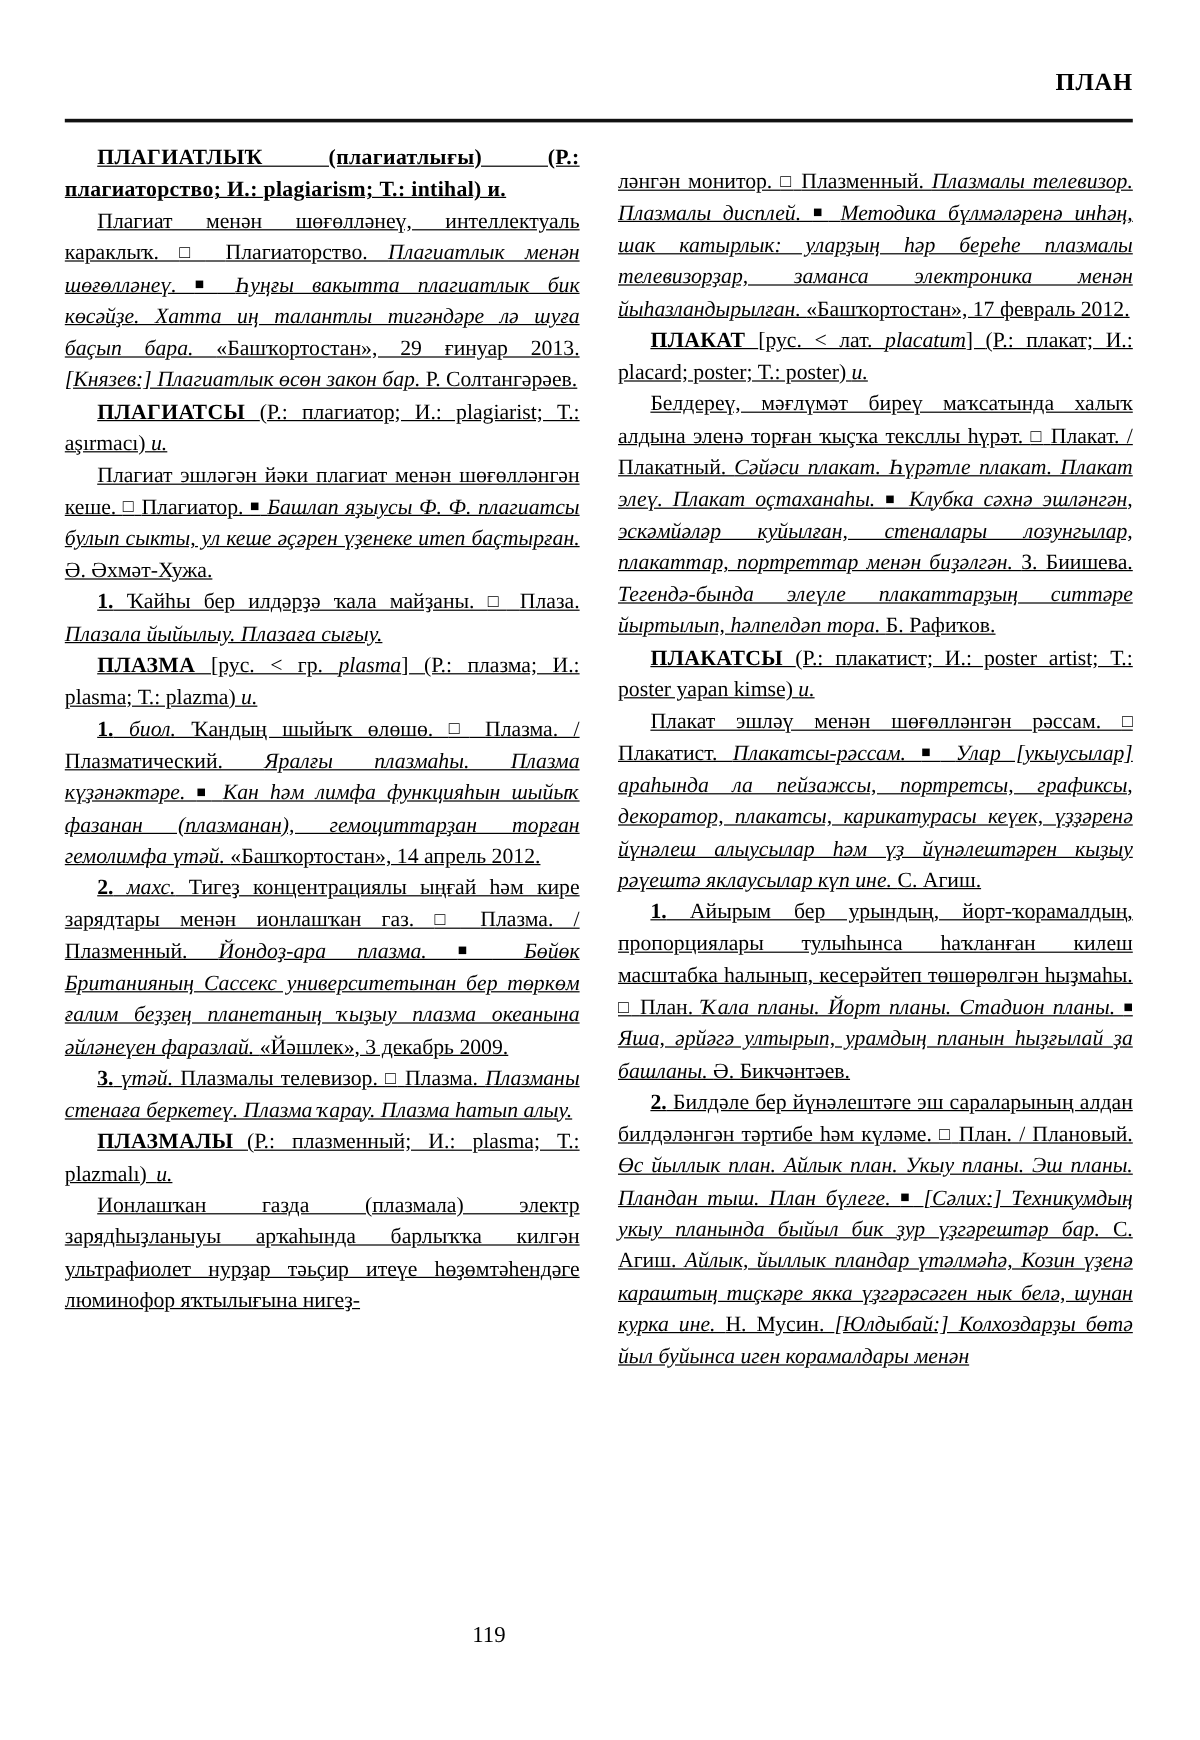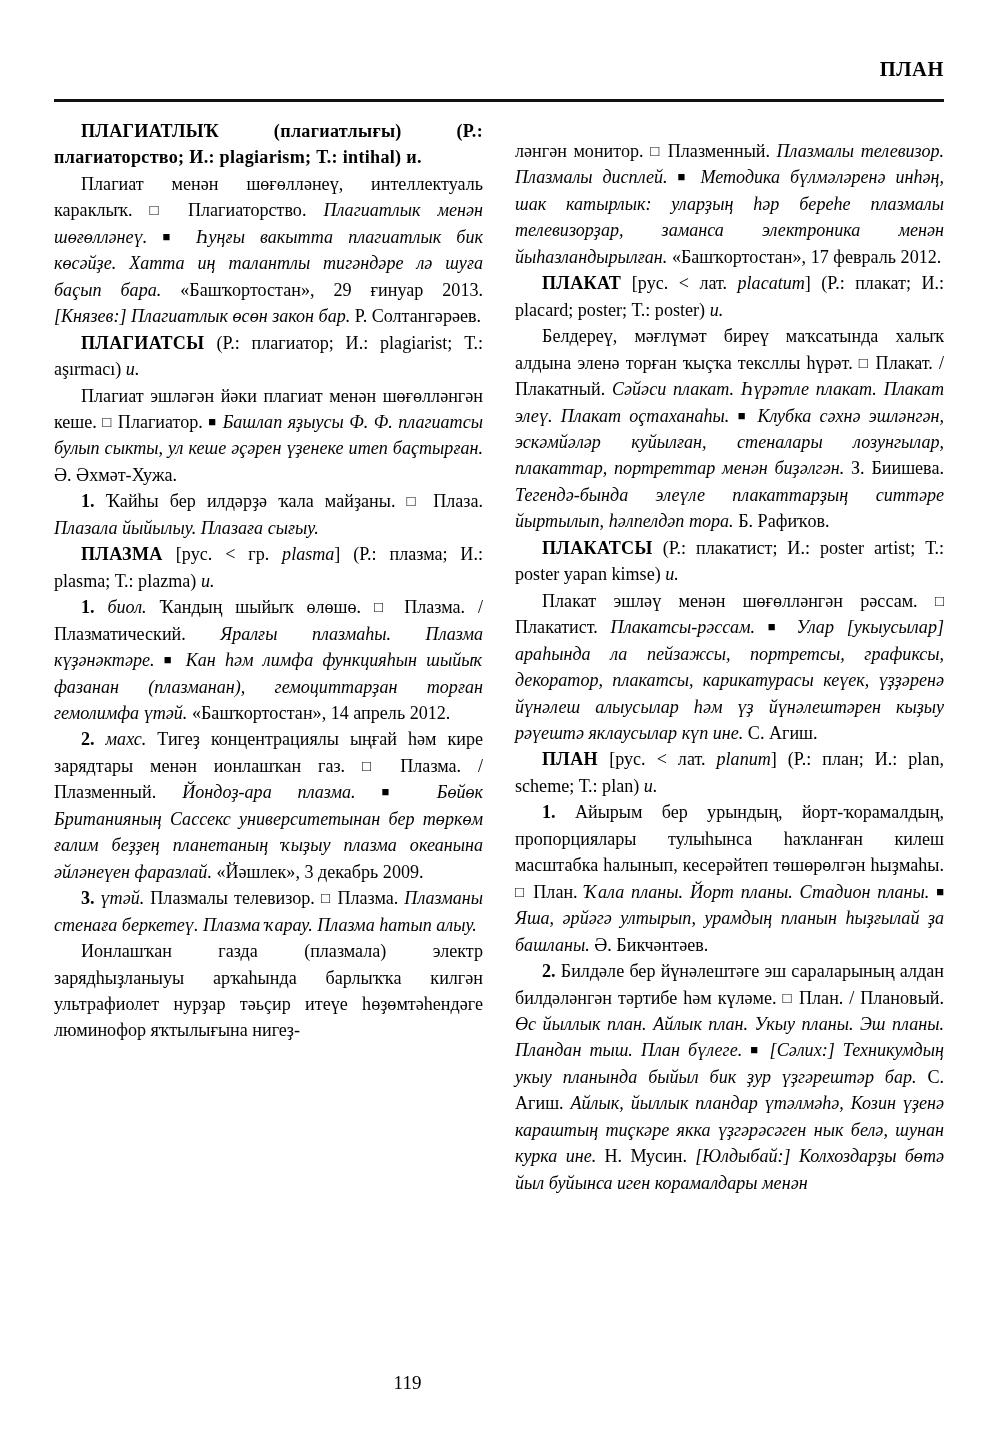--- a/index.html
+++ b/index.html
@@ -52,20 +52,21 @@
     display: flex;
     gap: 32px;
   }
   .col {
     width: 429px;
     font-size: 18.1px;
     line-height: 26.45px;
     text-align: justify;
     text-justify: inter-word;
     hyphens: none;
+    text-decoration: underline;
   }
   .col p {
     margin: 0;
     text-indent: 0;
   }
   
   p.entry {
     text-indent: 27px;
   }
   p.cont {
@@ -105,21 +106,20 @@
     top: -2px;
   }
   
   .folio {
     position: absolute;
     left: 0;
     top: 1352px;
     width: 815px;
     text-align: center;
     font-size: 19px;
-    margin-top: 20px;
   }
   
   .wide { word-spacing: 0.18em; }
 </style>
 </head>
 <body>
 
 <div class="page">
 
   <div class="runhead">ПЛАН</div>
@@ -142,38 +142,38 @@
 
 
       <p class="entry"><b class="hw">ПЛАЗМА </b><span>[рус. &lt; гр. </span><i>plasma</i><span>] </span><span>(Р.: плазма; И.: plasma; Т.: plazma) </span><i>и.</i></p>
 
       <p class="sense"><span class="num">1.</span><i> биол.</i><span> Ҡандың шыйыҡ өлөшө. </span><span class="sq">□</span> <span>Плазма. / Плазматический. </span><i>Яралғы плазмаһы. Плазма күҙәнәктәре. </i><span class="sqf">■</span> <i>Кан һәм лимфа функцияһын шыйыҡ фазанан (плазманан), гемоциттарҙан торған гемолимфа үтәй. </i><span>«Башҡортостан», 14 апрель 2012.</span></p>
 
       <p class="sense"><span class="num">2.</span><i> махс.</i><span> Тигеҙ концентрациялы ыңғай һәм кире зарядтары менән ионлашҡан газ. </span><span class="sq">□</span> <span>Плазма. / Плазменный. </span><i>Йондоҙ-ара плазма. </i><span class="sqf">■</span> <i>Бөйөк Британияның Сассекс университетынан бер төркөм ғалим беҙҙең планетаның ҡыҙыу плазма океанына әйләнеүен фаразлай. </i><span>«Йәшлек», 3 декабрь 2009.</span></p>
 
       <p class="sense"><span class="num">3.</span><i> үтәй.</i><span> Плазмалы телевизор. </span><span class="sq">□</span> <span>Плазма. </span><i>Плазманы стенаға беркетеү. Плазма ҡарау. Плазма һатып алыу.</i></p>
 
+      <p class="entry"><b class="hw">ПЛАЗМАЛЫ </b><span class="wide">(Р.: плазменный; И.: plasma; Т.: plazmalı) </span><i>и.</i></p>
 
       <p class="sense"><span>Ионлашҡан газда (плазмала) электр зарядһыҙланыуы арҡаһында барлыҡҡа килгән ультрафиолет нурҙар тәьçир итеүе һөҙөмтәһендәге люминофор яҡтылығына нигеҙ-</span></p>
 
     </div>
 
     <div class="col" id="right-col">
 
       <p class="cont"><span>ләнгән монитор. </span><span class="sq">□</span> <span>Плазменный. </span><i>Плазмалы телевизор. Плазмалы дисплей. </i><span class="sqf">■</span> <i>Методика бүлмәләренә инһәң, шак катырлык: уларҙың һәр береһе плазмалы телевизорҙар, заманса электроника менән йыһазландырылған. </i><span>«Башҡортостан», 17 февраль 2012.</span></p>
 
       <p class="entry"><b class="hw">ПЛАКАТ </b><span>[рус. &lt; лат. </span><i>placatum</i><span>] </span><span>(Р.: плакат; И.: placard; poster; Т.: poster) </span><i>и.</i></p>
 
       <p class="sense"><span>Белдереү, мәғлүмәт биреү маҡсатында халыҡ алдына эленә торған ҡыçҡа тексллы һүрәт. </span><span class="sq">□</span> <span>Плакат. / Плакатный. </span><i>Сәйәси плакат. Һүрәтле плакат. Плакат элеү. Плакат оçтаханаһы. </i><span class="sqf">■</span> <i>Клубка сәхнә эшләнгән, эскәмйәләр куйылған, стеналары лозунгылар, плакаттар, портреттар менән биҙәлгән. </i><span>З. Биишева. </span><i>Тегендә-бында элеүле плакаттарҙың ситтәре йыртылып, һәлпелдәп тора. </i><span>Б. Рафиҡов.</span></p>
 
       <p class="entry"><b class="hw">ПЛАКАТСЫ </b><span>(Р.: плакатист; И.: poster artist; Т.: poster yapan kimse) </span><i>и.</i></p>
 
       <p class="sense"><span>Плакат эшләү менән шөғөлләнгән рәссам. </span><span class="sq">□</span> <span>Плакатист. </span><i>Плакатсы-рәссам. </i><span class="sqf">■</span> <i>Улар [укыусылар] араһында ла пейзажсы, портретсы, графиксы, декоратор, плакатсы, карикатурасы кеүек, үҙҙәренә йүнәлеш алыусылар һәм үҙ йүнәлештәрен кыҙыу рәүештә яклаусылар күп ине. </i><span>С. Агиш.</span></p>
 
-      <p class="entry"><b class="hw">ПЛАН </b><span>[рус. &lt; лат. </span><i>planum</i><span>] </span><span>(Р.: план; И.: plan, scheme; Т.: plan) </span><i>и.</i></p>
 
       <p class="sense"><span class="num">1.</span><span> Айырым бер урындың, йорт-ҡорамалдың, пропорциялары тулыһынса һаҡланған килеш масштабка һалынып, кесерәйтеп төшөрөлгән һыҙмаһы. </span><span class="sq">□</span> <span>План. </span><i>Ҡала планы. Йорт планы. Стадион планы. </i><span class="sqf">■</span> <i>Яша, әрйәгә ултырып, урамдың планын һыҙғылай ҙа башланы. </i><span>Ә. Бикчәнтәев.</span></p>
 
       <p class="sense"><span class="num">2.</span><span> Билдәле бер йүнәлештәге эш сараларының алдан билдәләнгән тәртибе һәм күләме. </span><span class="sq">□</span> <span>План. / Плановый. </span><i>Өс йыллык план. Айлык план. Укыу планы. Эш планы. Пландан тыш. План бүлеге. </i><span class="sqf">■</span> <i>[Сәлих:] Техникумдың укыу планында быйыл бик ҙур үҙгәрештәр бар. </i><span>С. Агиш. </span><i>Айлык, йыллык пландар үтәлмәһә, Козин үҙенә караштың тиçкәре якка үҙгәрәсәген нык белә, шунан курка ине. </i><span>Н. Мусин. </span><i>[Юлдыбай:] Колхоздарҙы бөтә йыл буйынса иген корамалдары менән</i></p>
 
     </div>
 
   </div>
 
   <div class="folio">119</div>

